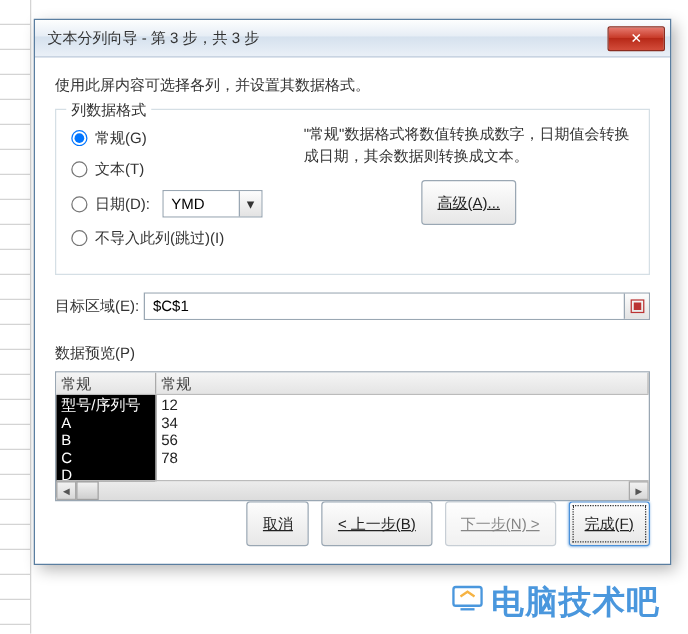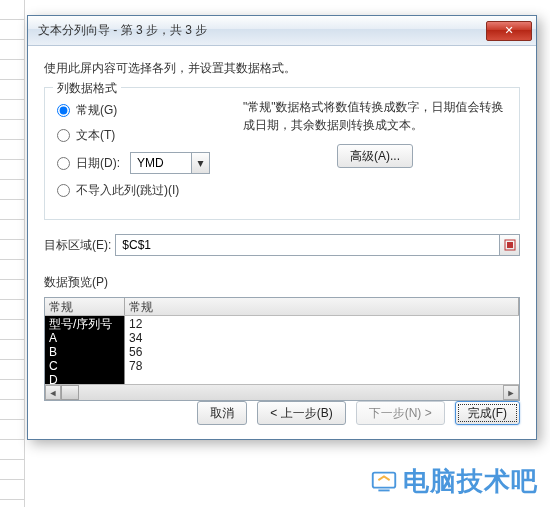--- a/index.html
+++ b/index.html
@@ -95,28 +95,29 @@
     background: linear-gradient(#fdfdfd,#e3e3e3);
     cursor: pointer;
   }
   .right-col { flex: 1; padding-left: 16px; }
   .desc { line-height: 1.5; margin-bottom: 10px; }
   .adv-btn-wrap { text-align: center; margin-top: 6px; }
   .btn {
     display: inline-flex;
     align-items: center;
     justify-content: center;
-    height: 24px;
+    height: 36px;
     padding: 0 12px;
     background: linear-gradient(#fdfdfd,#e7e7e7);
     border: 1px solid #9aa7b3;
     border-radius: 3px;
     font-size: 12px;
     cursor: pointer;
     color: #222;
+    text-decoration: underline;
   }
   .btn.focus {
     outline: 1px dotted #333;
     outline-offset: -4px;
     border-color: #4a90d9;
     box-shadow: 0 0 2px rgba(74,144,217,0.6);
   }
   .dest-row {
     display: flex;
     align-items: center;
@@ -201,28 +202,27 @@
     background: linear-gradient(#f2f2f2,#cfcfcf);
     border: 1px solid #a0a0a0;
   }
   .footer {
     display: flex;
     justify-content: flex-end;
     gap: 10px;
   }
   .watermark {
     position: absolute;
-    right: 12px; bottom: 8px;
+    right: 22px; bottom: 8px;
     font-size: 26px;
     font-weight: bold;
     color: #2b85d8;
     letter-spacing: 1px;
     opacity: 0.85;
     display: flex;
-    align-items: center;
     gap: 4px;
   }
   .watermark svg { width: 30px; height: 30px; }
 </style>
 </head>
 <body>
 
 <div class="sheet-lines">
   <div></div>
     <div></div>

